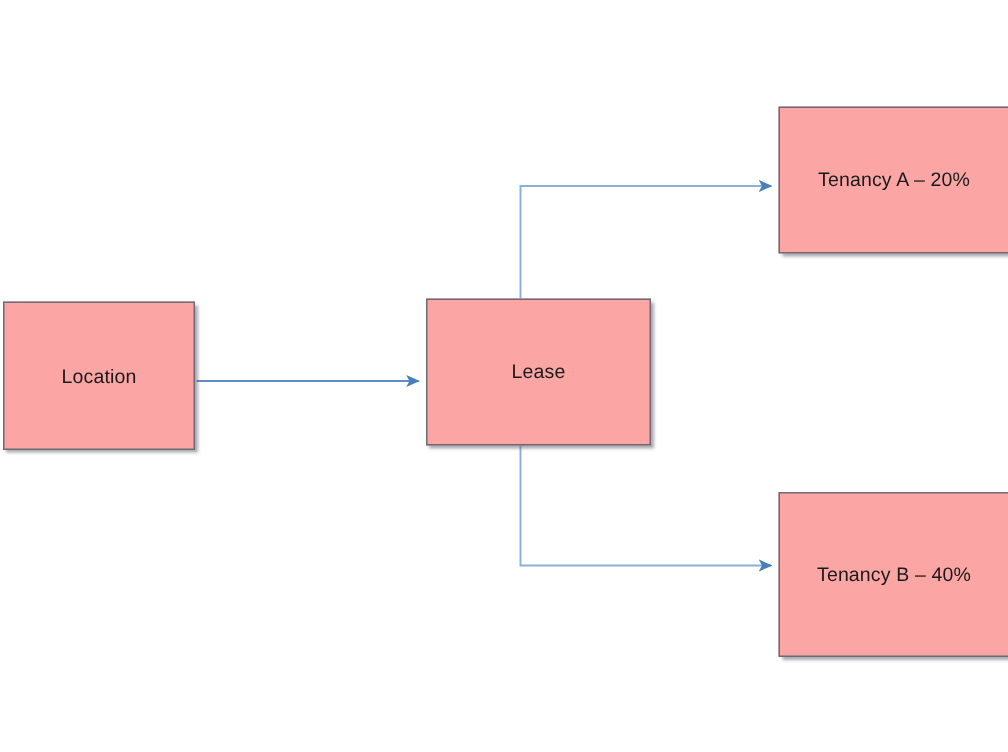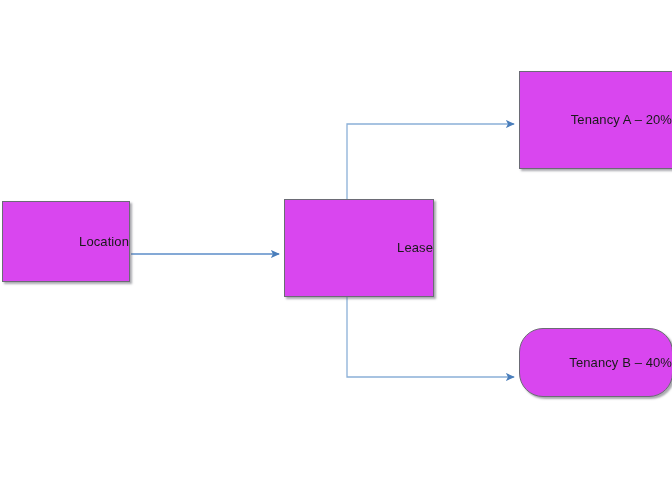--- a/index.html
+++ b/index.html
@@ -13,41 +13,41 @@
   #canvas {
     position: relative;
     width: 672px;
     height: 501px;
     background: #ffffff;
     overflow: hidden;
   }
   .node {
     position: absolute;
     box-sizing: border-box;
-    background: #d946ef;
+    background: #fca5a5;
     border: 1px solid #6b6b75;
     box-shadow: 2px 2px 2px rgba(100,100,110,0.55);
     display: flex;
     align-items: center;
-    justify-content: flex-end;
+    justify-content: center;
   }
   .node-label {
     font-size: 13px;
     color: #1a1a1a;
     letter-spacing: 0.1px;
     white-space: nowrap;
     line-height: 1.2;
     text-align: center;
   }
 
   
-  #node-location { left: 2px;   top: 201px; width: 128px; height: 81px; }
+  #node-location { left: 2px;   top: 201px; width: 128px; height: 99px; }
   #node-lease    { left: 284px; top: 199px; width: 150px; height: 98px; }
   #node-tenancy-a{ left: 519px; top: 71px;  width: 154px; height: 98px; }
-  #node-tenancy-b{ left: 519px; top: 328px; width: 154px; height: 69px; border-radius: 24px; }
+  #node-tenancy-b{ left: 519px; top: 328px; width: 154px; height: 110px; }
 
   #edges {
     position: absolute;
     left: 0;
     top: 0;
     width: 672px;
     height: 501px;
     pointer-events: none;
   }
 </style>

